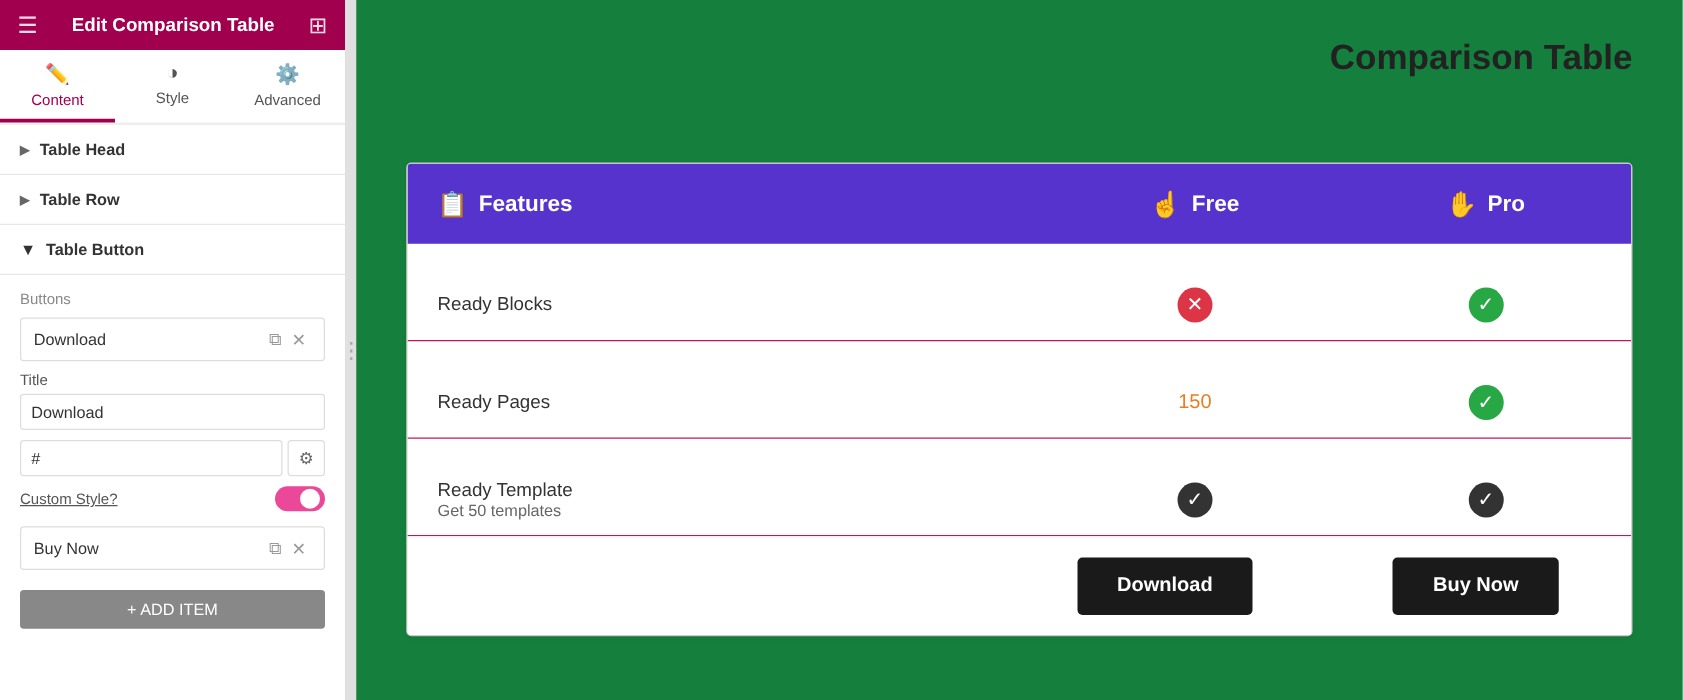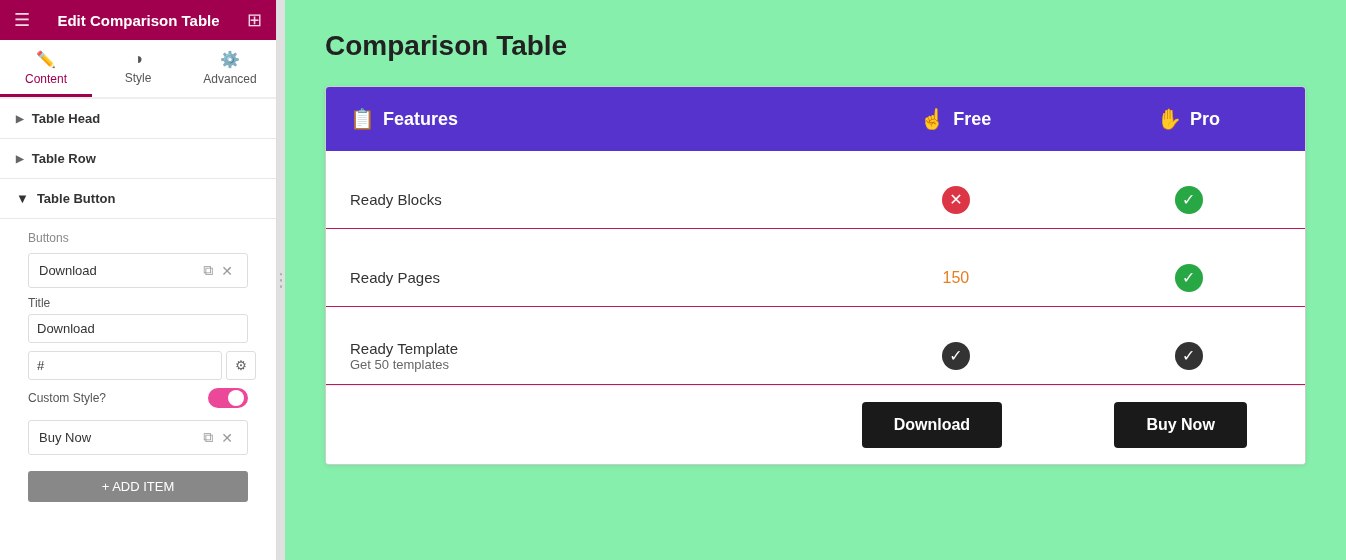--- a/index.html
+++ b/index.html
@@ -101,21 +101,21 @@
       display: flex;
       align-items: center;
       gap: 8px;
       font-size: 13px;
       font-weight: 600;
       color: #333;
       cursor: pointer;
     }
 
     .table-button-body {
-      padding: 12px 28px;
+      padding: 12px 16px;
     }
 
     .buttons-label {
       font-size: 12px;
       color: #888;
       margin-bottom: 8px;
     }
 
     .button-row {
       display: flex;
@@ -186,20 +186,21 @@
     .custom-style-row {
       display: flex;
       align-items: center;
       justify-content: space-between;
       margin-bottom: 12px;
     }
 
     .custom-style-label {
       font-size: 12px;
       color: #555;
+      text-decoration: underline;
     }
 
     .toggle {
       background: #ec4899;
       border-radius: 10px;
       width: 40px;
       height: 20px;
       display: flex;
       align-items: center;
       padding: 2px 4px;
@@ -231,26 +232,27 @@
       font-size: 13px;
       cursor: pointer;
       width: 100%;
       margin-top: 8px;
       text-align: center;
     }
 
     
     .right-panel {
       flex: 1;
-      background: #86efac;
+      background: #15803d;
       display: flex;
       flex-direction: column;
-      align-items: flex-start;
+      align-items: flex-end;
       padding: 30px 40px;
       overflow-y: auto;
+      gap: 44px;
     }
 
     .comparison-title {
       font-size: 28px;
       font-weight: 700;
       color: #222;
       margin-bottom: 24px;
       text-align: center;
     }
 

